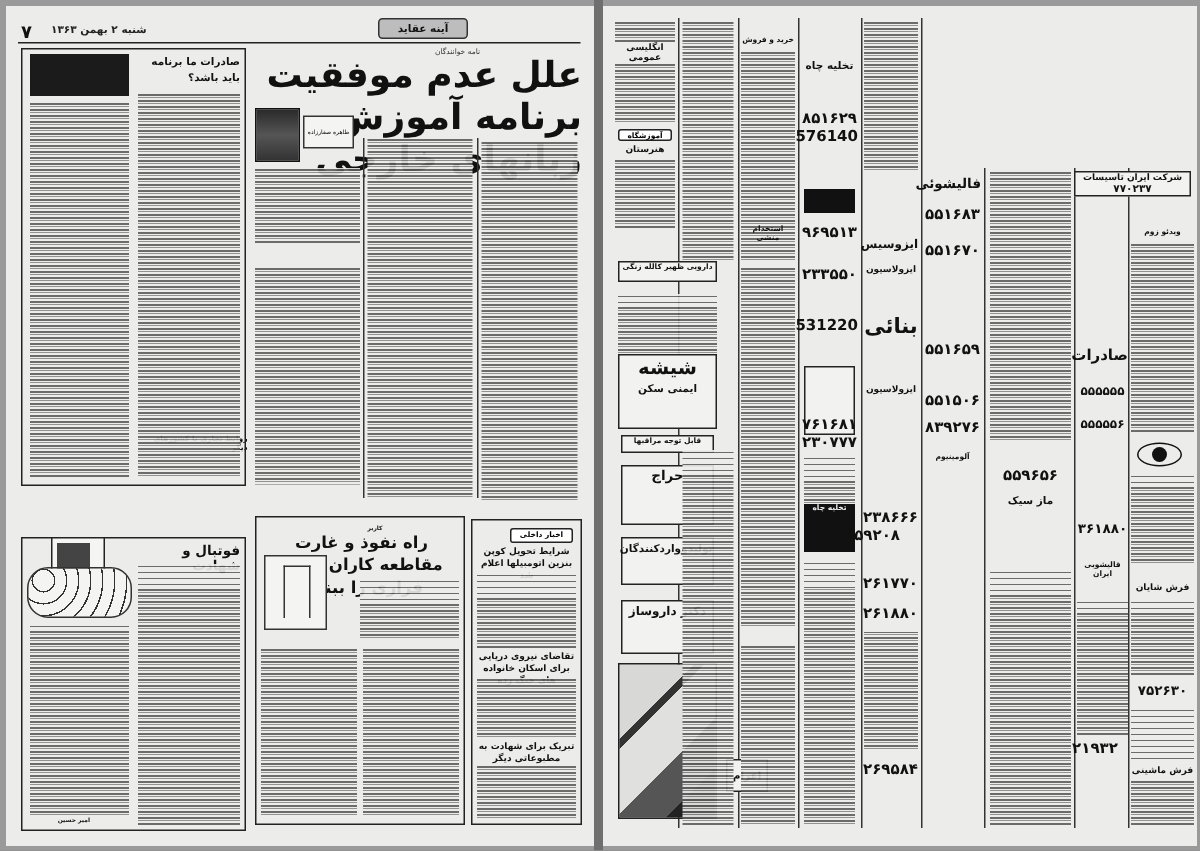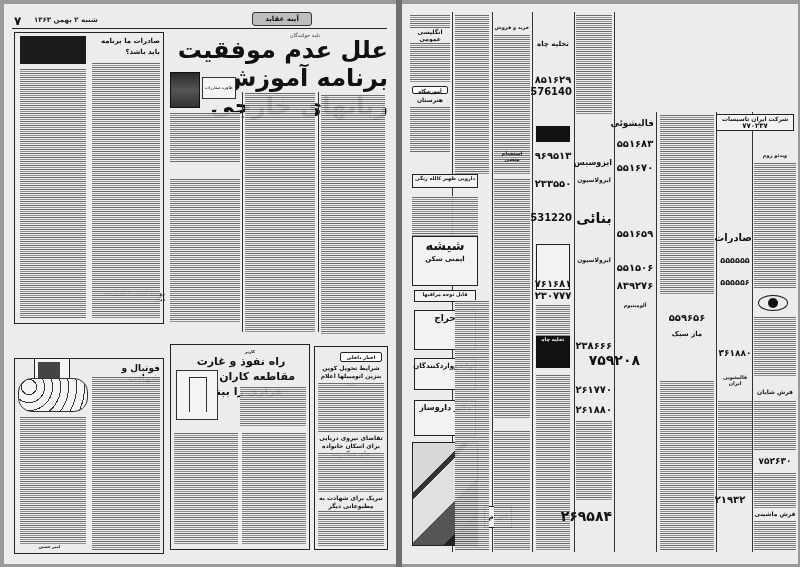--- a/index.html
+++ b/index.html
@@ -150,24 +150,24 @@
   <div class="textblock" style="left:536px;top:304px;width:34px;height:40px;"></div>
   <div class="ad inv big" style="left:536px;top:336px;width:34px;height:32px;font-size:5px;">تخلیه چاه</div>
   <div class="textblock" style="left:536px;top:374px;width:34px;height:176px;"></div>
 
   <div class="textblock" style="left:576px;top:14px;width:36px;height:100px;"></div>
   <div class="ad big" style="left:576px;top:158px;width:36px;font-size:8px;">ایزوسیس</div>
   <div class="ad big" style="left:576px;top:176px;width:36px;font-size:6px;">ایزولاسیون</div>
   <div class="ad big" style="left:576px;top:210px;width:36px;font-size:14px;">بنائی</div>
   <div class="ad big" style="left:576px;top:256px;width:36px;font-size:6px;">ایزولاسیون</div>
   <div class="ad big" style="left:576px;top:340px;width:36px;font-size:10px;padding-left:24px;">۲۳۸۶۶۶</div>
-  <div class="ad big" style="left:604px;top:352px;width:36px;font-size:14px;">۷۵۹۲۰۸</div>
+  <div class="ad big" style="left:564px;top:352px;width:36px;font-size:10px;">۷۵۹۲۰۸</div>
   <div class="ad big" style="left:576px;top:384px;width:36px;font-size:10px;">۲۶۱۷۷۰</div>
   <div class="ad big" style="left:576px;top:404px;width:36px;font-size:10px;">۲۶۱۸۸۰</div>
-  <div class="ad big" style="left:576px;top:508px;width:36px;font-size:14px;">۲۶۹۵۸۴</div>
+  <div class="ad big" style="left:576px;top:508px;width:36px;font-size:10px;">۲۶۹۵۸۴</div>
   <div class="textblock" style="left:576px;top:420px;width:36px;height:80px;"></div>
 
   <div class="ad big" style="left:616px;top:118px;width:38px;font-size:9px;">فالیشوئی</div>
   <div class="ad big" style="left:616px;top:138px;width:38px;font-size:10px;">۵۵۱۶۸۳</div>
   <div class="ad big" style="left:616px;top:162px;width:38px;font-size:10px;">۵۵۱۶۷۰</div>
   <div class="ad big" style="left:616px;top:228px;width:38px;font-size:10px;">۵۵۱۶۵۹</div>
   <div class="ad big" style="left:616px;top:262px;width:38px;font-size:10px;">۵۵۱۵۰۶</div>
   <div class="ad big" style="left:616px;top:280px;width:38px;font-size:10px;">۸۳۹۲۷۶</div>
   <div class="ad big" style="left:616px;top:302px;width:38px;font-size:5px;">آلومینیوم</div>
   <div class="ad big" style="left:660px;top:330px;width:54px;font-size:7px;">ماز سیک</div>

